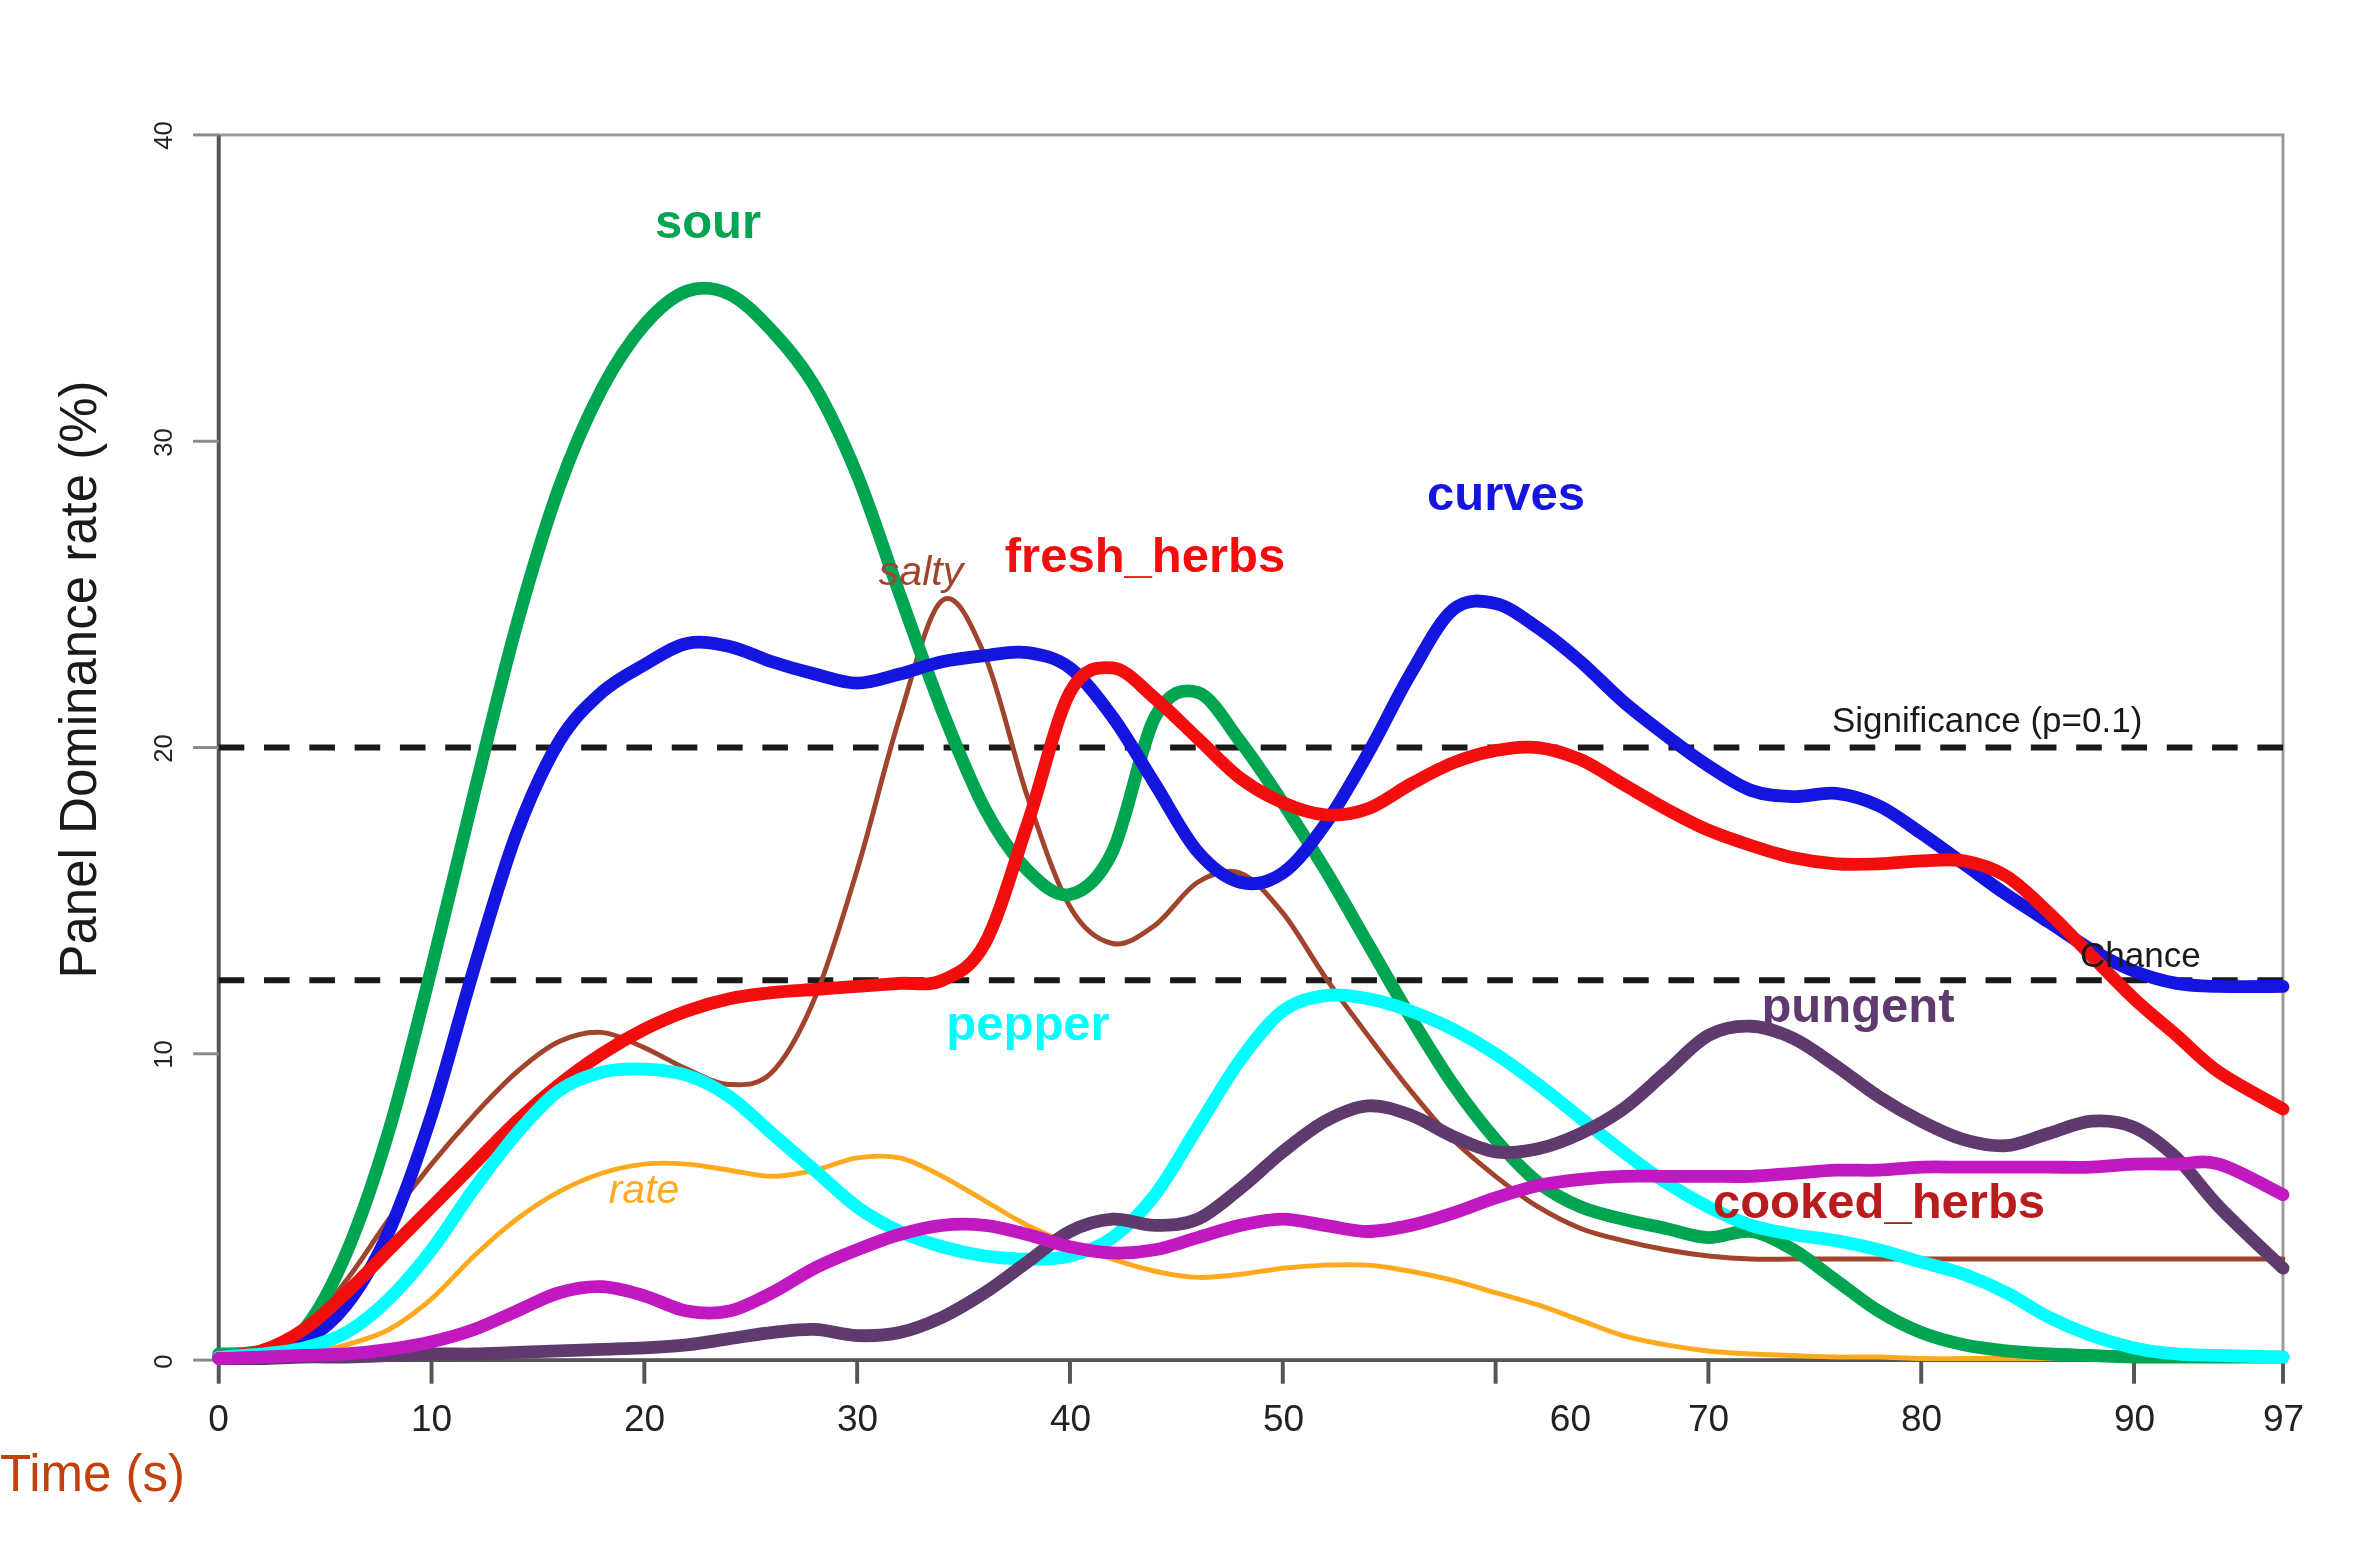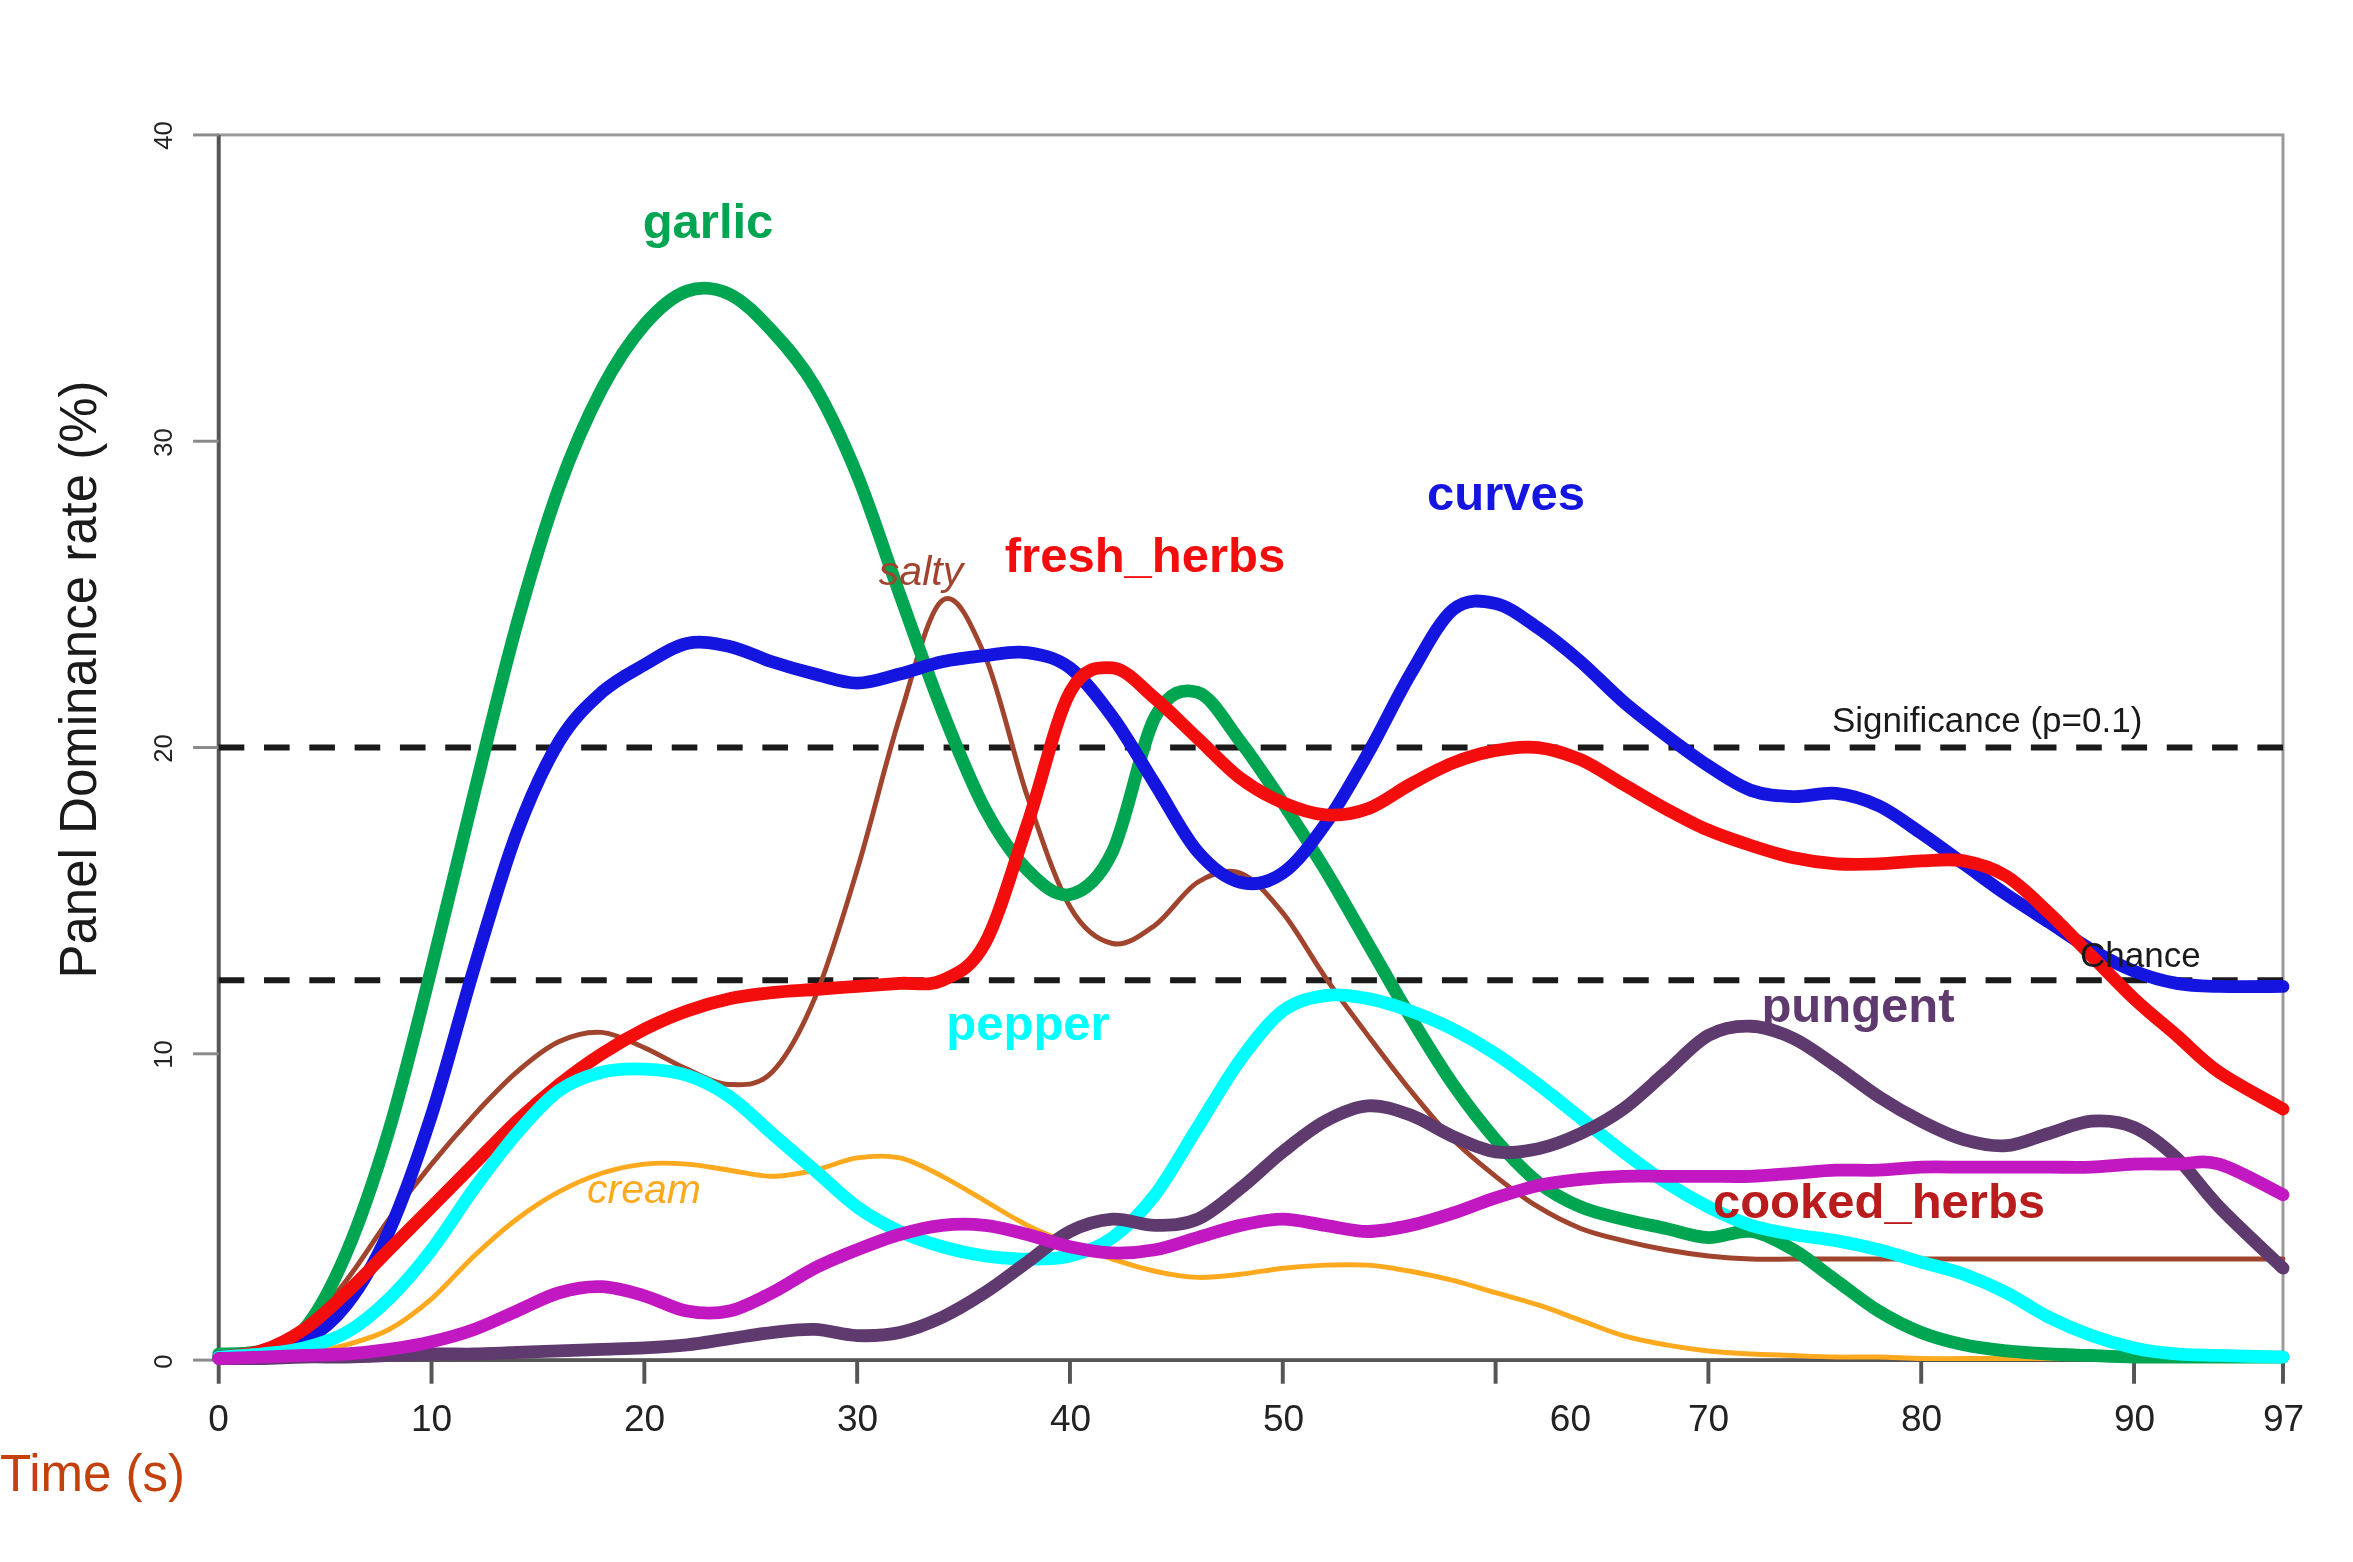--- a/index.html
+++ b/index.html
@@ -100,27 +100,27 @@
       <div class="xtick-label" style="left: 813px; top: 1398px;">30</div>
       <div class="xtick-label" style="left: 1026px; top: 1398px;">40</div>
       <div class="xtick-label" style="left: 1239px; top: 1398px;">50</div>
       <div class="xtick-label" style="left: 1502px; top: 1398px; text-align: right;">60</div>
       <div class="xtick-label" style="left: 1664px; top: 1398px;">70</div>
       <div class="xtick-label" style="left: 1877px; top: 1398px;">80</div>
       <div class="xtick-label" style="left: 2090px; top: 1398px;">90</div>
       <div class="xtick-label" style="left: 2239px; top: 1398px;">97</div>
     </div>
   <div id="series-labels">
-      <div class="series-label lbl-bold" style="color: rgb(0, 165, 81); font-size: 49px; left: 708px; top: 221px; transform: translate(-50%, -50%);">garlic</div>
+      <div class="series-label lbl-bold" style="color: rgb(0, 165, 81); font-size: 49px; left: 708px; top: 221px; transform: translate(-50%, -50%);">sour</div>
       <div class="series-label lbl-bold" style="color: rgb(21, 21, 224); font-size: 49px; left: 1506px; top: 493px; transform: translate(-50%, -50%);">curves</div>
       <div class="series-label lbl-bold" style="color: rgb(244, 13, 13); font-size: 49px; left: 1145px; top: 555px; transform: translate(-50%, -50%);">fresh_herbs</div>
       <div class="series-label lbl-bold" style="color: rgb(0, 255, 255); font-size: 49px; left: 1028px; top: 1023px; transform: translate(-50%, -50%);">pepper</div>
       <div class="series-label lbl-bold" style="color: rgb(95, 58, 110); font-size: 49px; left: 1858px; top: 1005px; transform: translate(-50%, -50%); text-align: right;">pungent</div>
       <div class="series-label lbl-bold" style="color: #b91c1c; font-size: 49px; left: 1879px; top: 1201px; transform: translate(-50%, -50%); text-align: center;">cooked_herbs</div>
       <div class="series-label lbl-italic" style="color: rgb(160, 68, 46); font-size: 41px; left: 921px; top: 533px; transform: translate(-50%, -50%); margin-top: 38px;">salty</div>
-      <div class="series-label lbl-italic" style="color: rgb(255, 169, 31); font-size: 41px; left: 644px; top: 1189px; transform: translate(-50%, -50%);">cream</div>
+      <div class="series-label lbl-italic" style="color: rgb(255, 169, 31); font-size: 41px; left: 644px; top: 1189px; transform: translate(-50%, -50%);">rate</div>
     </div>
 
   <div class="annot" id="annot-sig" style="left: 1832px; top: 700px;">Significance (p=0.1)</div>
   <div class="annot" id="annot-chance" style="left: 2080px; top: 935px;">Chance</div>
 
 </div>
 
 
 </body></html>

